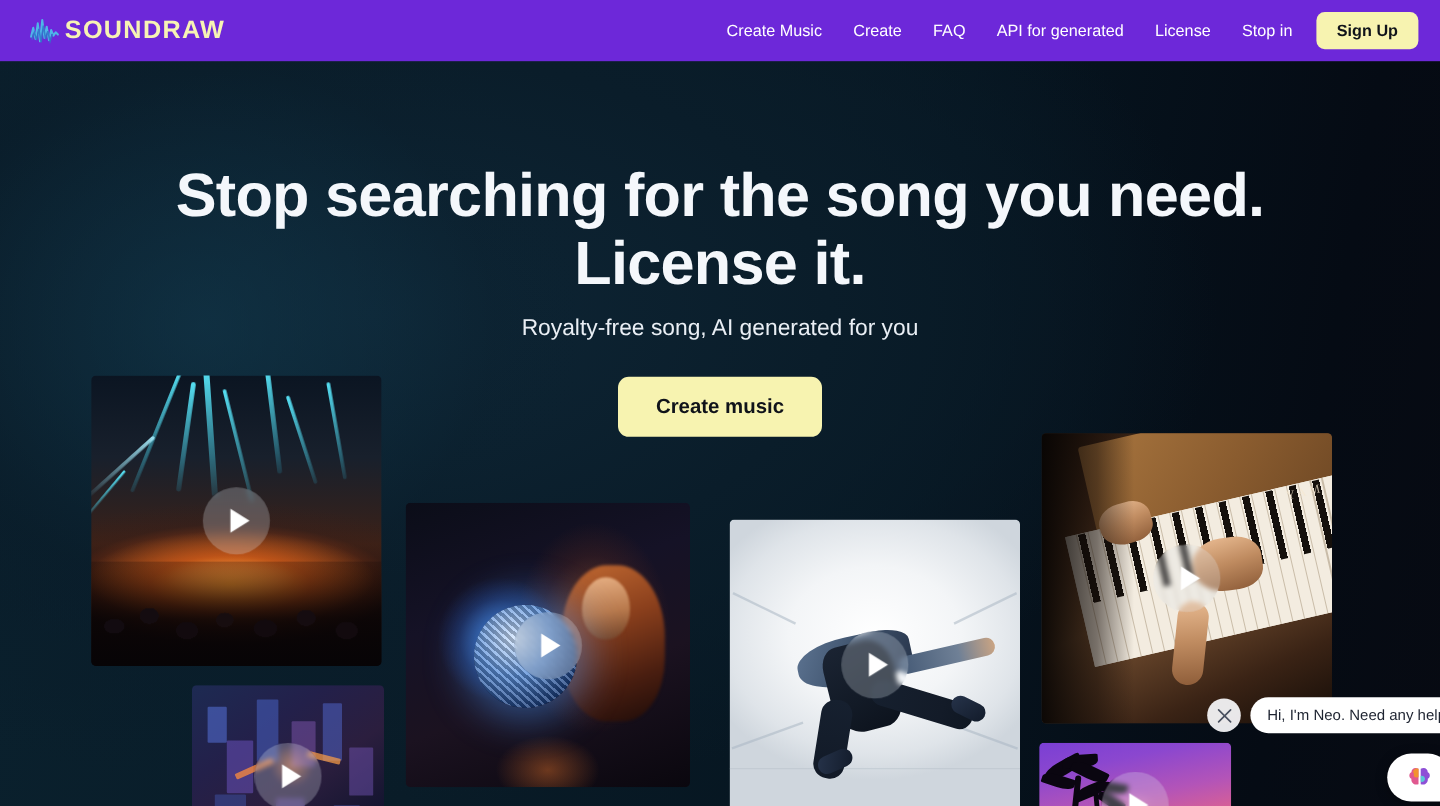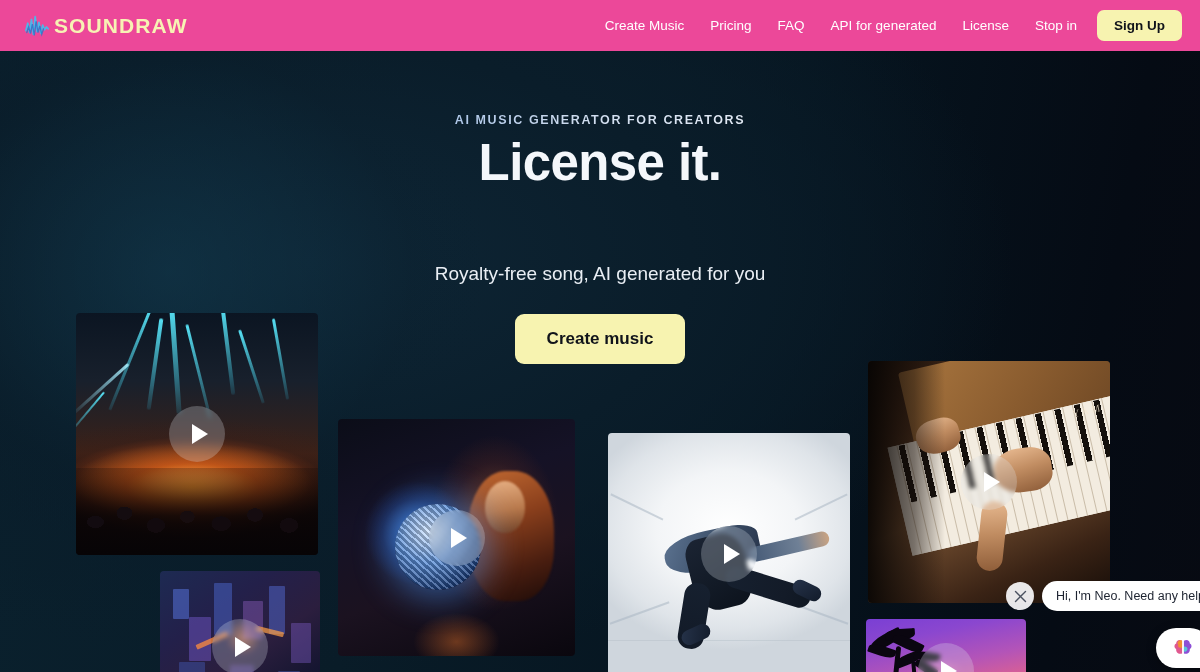--- a/index.html
+++ b/index.html
@@ -9,21 +9,21 @@
     overflow: hidden;
     font-family: "Liberation Sans", sans-serif;
     background: #070a12;
   }
   .page { position: relative; width: 1200px; height: 672px; overflow: hidden; }
 
   
   .header {
     position: absolute; top: 0; left: 0;
     width: 1200px; height: 51px;
-    background: #ec4899;
+    background: #6d28d9;
     display: flex; align-items: center;
     z-index: 60;
   }
   .logo { display: flex; align-items: center; margin-left: 24px; gap: 2px; }
   .logo-mark { width: 28px; height: 26px; display: block; }
   .logo-text {
     font-size: 21px; font-weight: bold; letter-spacing: 1.1px;
     color: #f7f3b4; line-height: 1;
   }
   .nav { margin-left: auto; margin-right: 18px; display: flex; align-items: center; gap: 26px; }
@@ -305,21 +305,21 @@
     <div class="logo">
       <svg class="logo-mark" viewBox="0 0 30 26">
         <path d="M2 18 L4 10 L6 20 L8 6 L10 22 L12 3 L14 19 L16 9 L18 21 L20 12 L22 17 L24 14 L26 16" fill="none" stroke="#4fb6e8" stroke-width="1.8" stroke-linecap="round" stroke-linejoin="round"></path>
         <path d="M3 20 L5 14 L7 21 L9 11 L11 23 L13 8 L15 20 L17 13 L19 22 L21 16" fill="none" stroke="#2f74c9" stroke-width="1.4" stroke-linecap="round" opacity="0.85"></path>
       </svg>
       <span class="logo-text">SOUNDRAW</span>
     </div>
 
     <nav class="nav">
       <a class="nav-link">Create Music</a>
-      <a class="nav-link">Pricing</a>
+      <a class="nav-link">Create</a>
       <a class="nav-link">FAQ</a>
       <a class="nav-link">API for generated</a>
       <a class="nav-link">License</a>
       <a class="nav-link">Stop in</a>
       <button class="nav-signup">Sign Up</button>
     </nav>
   </div>
 
   <div class="hero">
     <div class="hero-glow"></div>
@@ -421,22 +421,22 @@
         <div class="trunk" style="left:30%;top:40%;width:4px;height:62%;transform:rotate(-5deg);"></div>
         <div class="palm" style="left:18%;top:34%;width:28px;height:10px;transform:rotate(-22deg);"></div>
         <div class="palm" style="left:30%;top:32%;width:26px;height:9px;transform:rotate(10deg);"></div>
         <div class="palm" style="left:30%;top:42%;width:24px;height:9px;transform:rotate(34deg);"></div>
       </div>
       <div class="play">
           <div class="tri"></div>
         </div>
     </div>
 
-    <div class="eyebrow">AI MUSIC GENERATOR FOR CREATORS</div>
     <h1 class="headline">
+      <span>Stop searching for the song you need.</span>
       <span class="l2">License it.</span>
     </h1>
     <div class="subhead">Royalty-free song, AI generated for you</div>
     <div class="cta-wrap">
       <button class="cta">Create music</button>
     </div>
   </div>
 
   <div class="chat-close">
     <svg width="13" height="13" viewBox="0 0 13 13">

